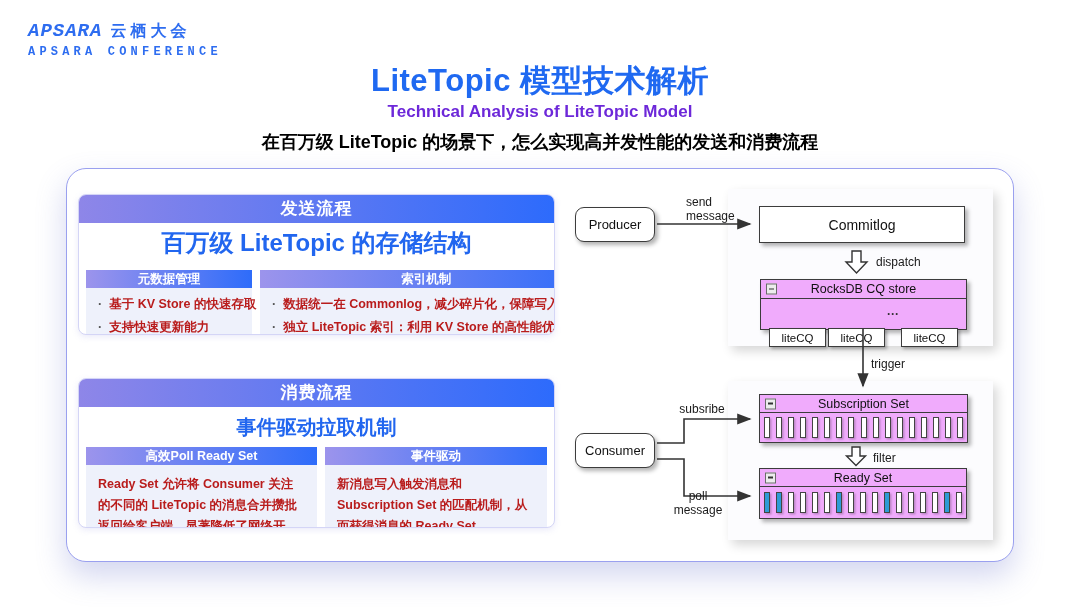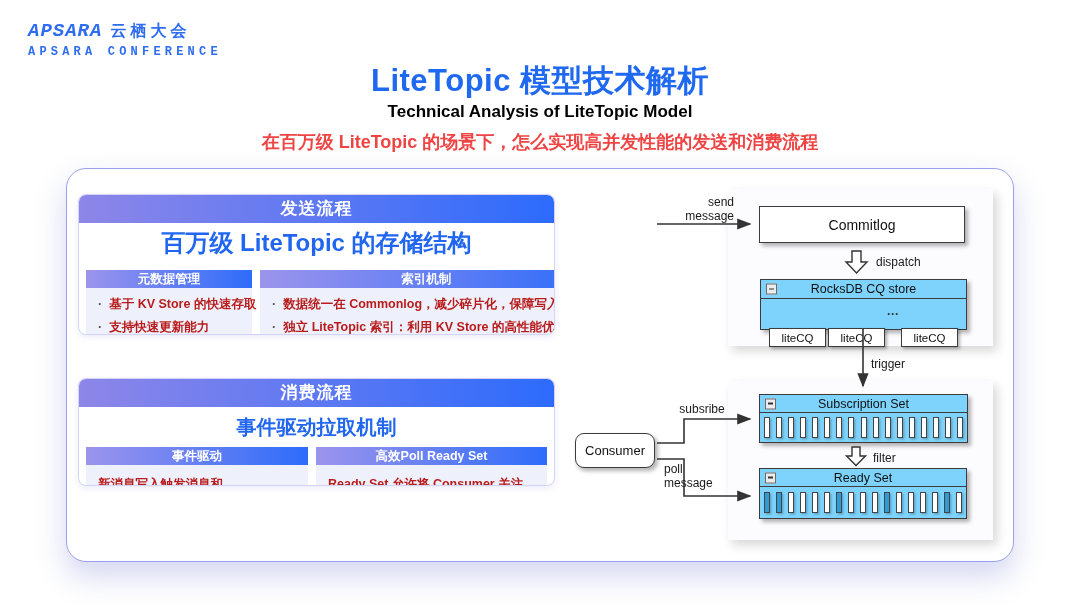--- a/index.html
+++ b/index.html
@@ -17,35 +17,35 @@
   
   .logo { position:absolute; left:28px; top:20px; color:#2e6df0;font-family:Liberation Mono, monospace; }
   .logo-row { display:flex; align-items:baseline; gap:8px; }
   .logo-en { font-weight:800; font-style:italic; font-size:19px; letter-spacing:1px; }
   .logo-cn { font-weight:700; font-size:16px; letter-spacing:4px; }
   .logo-sub { font-size:12px; font-weight:700; letter-spacing:4.2px; margin-top:3px; }
 
   .page-title { position:absolute; left:0; top:60px; width:100%; text-align:center;
     font-size:31px; font-weight:800; color:#1f69f1; letter-spacing:0.5px; }
   .page-subtitle { position:absolute; left:0; top:102px; width:100%; text-align:center;
-    font-size:17px; font-weight:600; color:#000000; }
+    font-size:17px; font-weight:600; color:#6d28d9; }
   .page-desc { position:absolute; left:0; top:130px; width:100%; text-align:center;
-    font-size:18px; font-weight:600; color:#ef4444; }
+    font-size:18px; font-weight:600; color:#000000; }
 
   
   .card { position:absolute; left:66px; top:168px; width:948px; height:394px;
     background:#ffffff; border:1.5px solid #9aa0ef; border-radius:20px;
     box-shadow:0 14px 30px rgba(110,118,205,0.30); }
 
   
   .section { position:absolute; width:477px; background:#fff;
     border:1px solid #d4d5f6; border-radius:8px; overflow:hidden;
     box-shadow:0 2px 6px rgba(140,140,220,0.18); }
   .section1 { left:78px; top:194px; height:141px; }
-  .section2 { left:78px; top:378px; height:108px; }
+  .section2 { left:78px; top:378px; height:150px; }
   .sec-header { height:28px; line-height:28px; text-align:center; color:#fff;
     font-size:17px; font-weight:700; letter-spacing:1px;
     background:linear-gradient(90deg,#8e86e8 0%,#2d6bfc 100%); }
   .sec-title { text-align:center; color:#2166ef; font-weight:800; }
   .section1 .sec-title { font-size:24px; margin:4px 0 11px; }
   .section2 .sec-title { font-size:20px; margin:7px 0 6px; }
   .cols { display:flex; gap:8px; padding:0 7px; }
   .col { display:flex; flex-direction:column; }
   .s1c1 { width:166px; } .s1c2 { flex:1; }
   .s2c1 { width:222px; } .s2c2 { flex:1; }
@@ -65,21 +65,21 @@
   .panel-bottom { left:728px; top:381px; width:265px; height:159px; }
 
   .node { position:absolute; background:#fff; border:1.5px solid #3c3c3c;
     display:flex; align-items:center; justify-content:center;
     font-size:13px; color:#111; box-shadow:2.5px 3px 4px rgba(0,0,0,0.30); }
   .rounded { border-radius:9px; }
   .producer { left:575px; top:207px; width:80px; height:35px; }
   .consumer { left:575px; top:433px; width:80px; height:35px; }
   .commitlog { left:759px; top:206px; width:206px; height:37px; font-size:14px; }
 
-  .stack { position:absolute; background:#7dd3fc; border:1.5px solid #3c3c3c;
+  .stack { position:absolute; background:#f0abfc; border:1.5px solid #3c3c3c;
     box-shadow:2.5px 3px 4px rgba(0,0,0,0.30); }
   .rocksdb  { left:760px; top:279px; width:207px; }
   .subset   { left:759px; top:394px; width:209px; }
   .readyset { left:759px; top:468px; width:208px; }
   .stack-header { position:relative; border-bottom:1.5px solid #3c3c3c;
     height:19px; line-height:19px; text-align:center; font-size:12.5px; color:#111; }
   .subset .stack-header, .readyset .stack-header { height:18px; line-height:18px; }
   .minus-box { position:absolute; left:5px; top:50%; transform:translateY(-50%);
     width:11px; height:11px; border:1px solid #6b6b6b; background:#ececec;
     display:flex; align-items:center; justify-content:center; }
@@ -91,25 +91,25 @@
     color:#111; box-shadow:2px 2px 3px rgba(0,0,0,0.30);margin-top:47px; }
   .cq-ellipsis { font-size:12px; color:#333; font-weight:700; }
   .bars-row { display:flex; align-items:center; justify-content:space-between;
     height:29px; padding:0 4px; }
   .readyset .bars-row { height:31px; }
   .bar { width:6px; height:21px; border:1.5px solid #444; background:#fff;
     box-shadow:1.5px 1.5px 2px rgba(0,0,0,0.22); }
   .bar-on { background:var(--bar-blue,#2e9bd6); }
 
   .dlabel { position:absolute; font-size:12px; color:#1a1a1a; line-height:14px; }
-  .lbl-send { left:662px; top:195px; width:72px; text-align:right; }
+  .lbl-send { left:686px; top:195px; width:72px; text-align:left; }
   .lbl-dispatch { left:876px; top:255px; }
   .lbl-trigger { left:871px; top:357px; }
   .lbl-subsribe { left:670px; top:402px; width:64px; text-align:center; }
-  .lbl-poll { left:664px; top:462px; width:68px; text-align:left; }
+  .lbl-poll { left:664px; top:489px; width:68px; text-align:center; }
   .lbl-filter { left:873px; top:451px; }
 
   .arrow-layer { position:absolute; left:0; top:0; width:1080px; height:608px;
     pointer-events:none; }
 </style>
 </head>
 <body>
 
 <div class="slide">
 
@@ -157,34 +157,35 @@
             </div>
         </div>
       </div>
     </div>
   </div>
 
   <div class="section section2">
     <div class="sec-header">消费流程</div>
     <div class="sec-title">事件驱动拉取机制</div>
     <div class="cols">
+      <div class="col s2c2">
+        <div class="col-header">高效Poll Ready Set</div>
+        <div class="col-body">Ready Set 允许将 Consumer 关注的不同的 LiteTopic 的消息合并攒批返回给客户端，显著降低了网络开销。</div>
+      </div>
       <div class="col s2c1">
         <div class="col-header">事件驱动</div>
         <div class="col-body">新消息写入触发消息和 Subscription Set 的匹配机制，从而获得消息的 Ready Set。</div>
       </div>
-      <div class="col s2c2">
-        <div class="col-header">高效Poll Ready Set</div>
-        <div class="col-body">Ready Set 允许将 Consumer 关注的不同的 LiteTopic 的消息合并攒批返回给客户端，显著降低了网络开销。</div>
-      </div>
     </div>
   </div>
 
   <div class="panel panel-top"></div>
   <div class="panel panel-bottom"></div>
 
+  <div class="node rounded producer">Producer</div>
   <div class="node rounded consumer">Consumer</div>
   <div class="node commitlog">Commitlog</div>
 
   <div class="stack rocksdb">
     <div class="stack-header">
       <span class="minus-box">
           <span class="minus-line"></span>
         </span>
       <span>RocksDB CQ store</span>
     </div>

